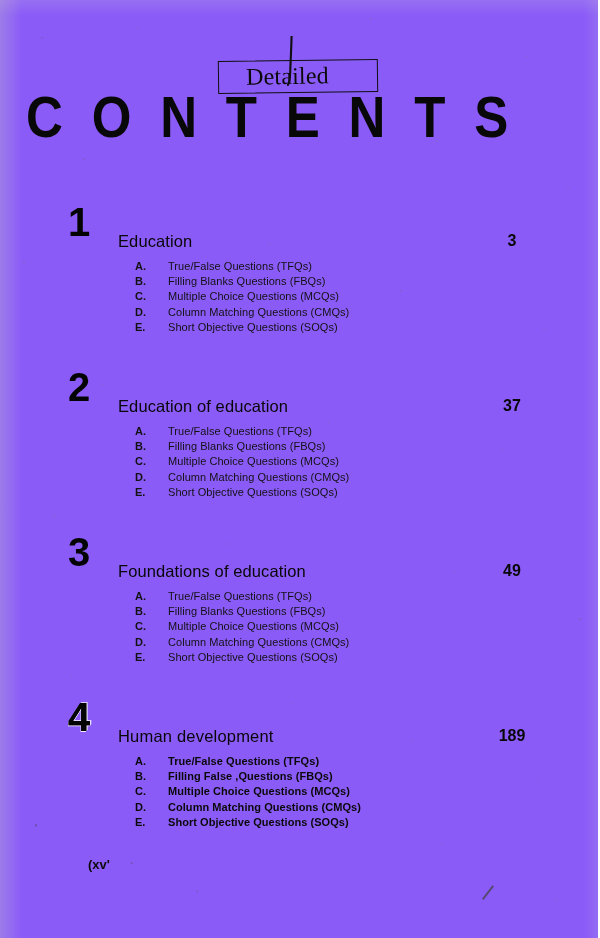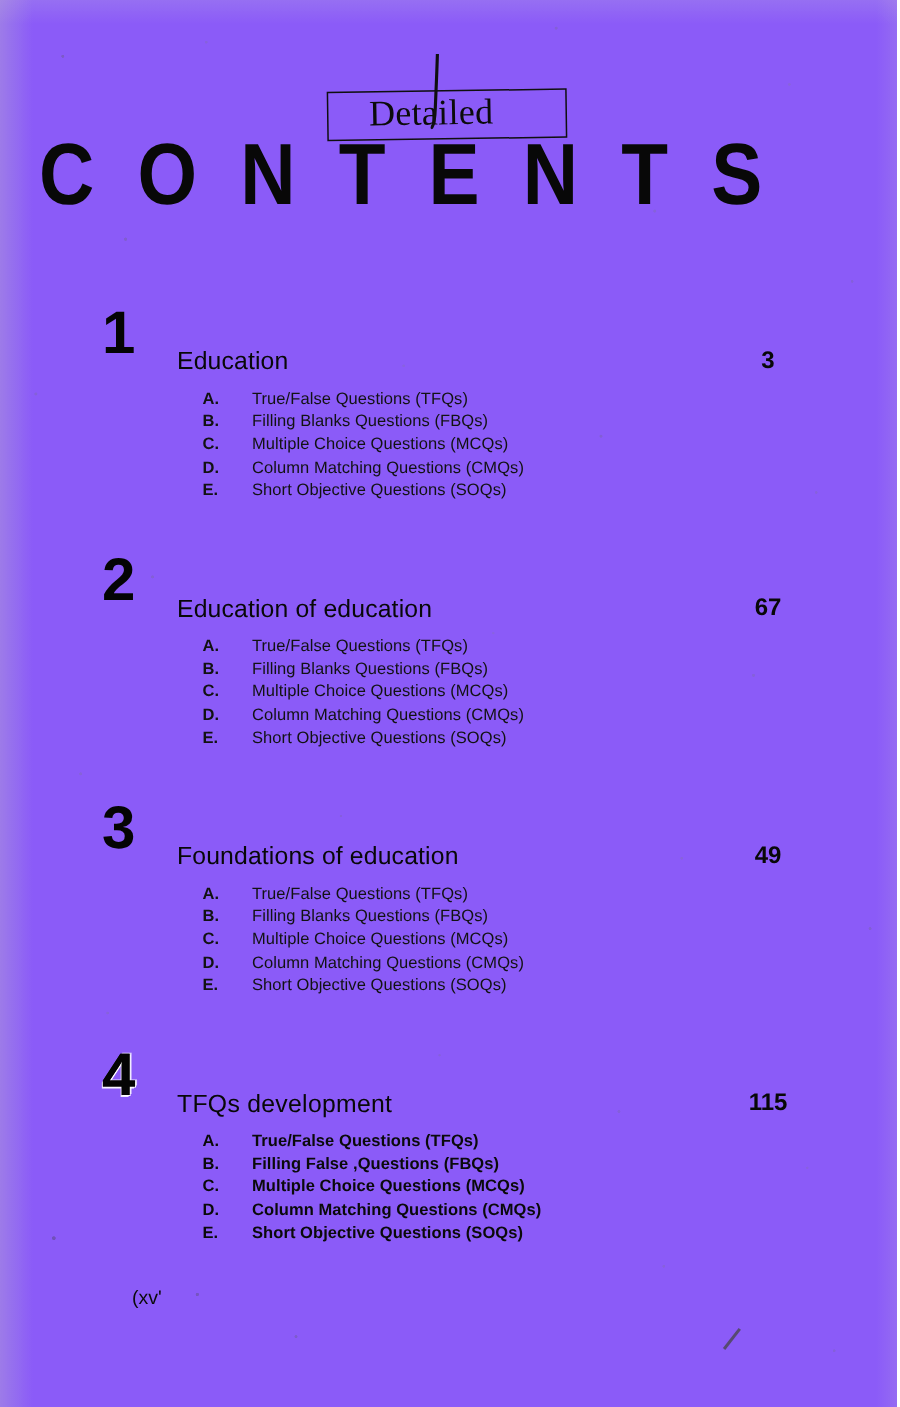--- a/index.html
+++ b/index.html
@@ -185,21 +185,21 @@
 
   .chapter.heavy .sub-item { font-weight: 600; color: #0c0c0c; }
   .chapter.heavy .ch-title { letter-spacing: .2px; }
 
   
   .folio {
     position: absolute;
     left: 88px;
     top: 857px;
     font-size: 13px;
-    font-weight: normal;
+    font-weight: bold;
     color: #0d0d0d;
     text-align: right;
   }
 </style>
 </head>
 <body>
 
 <div class="page">
 
   <div class="edge-shade"></div>
@@ -245,21 +245,21 @@
           </li>
           <li class="sub-item">
             <span class="sub-letter">E.</span>
             <span class="sub-text">Short Objective Questions (SOQs)</span>
           </li>
         </ul>
       </div>
       <div class="chapter" style="top: 371px;">
         <div class="ch-num">2</div>
         <div class="ch-title">Education of education</div>
-        <div class="ch-page">67</div>
+        <div class="ch-page">37</div>
         <ul class="sub-list">
           <li class="sub-item">
             <span class="sub-letter">A.</span>
             <span class="sub-text">True/False  Questions (TFQs)</span>
           </li>
           <li class="sub-item">
             <span class="sub-letter">B.</span>
             <span class="sub-text">Filling Blanks  Questions (FBQs)</span>
           </li>
           <li class="sub-item">
@@ -298,22 +298,22 @@
             <span class="sub-text">Column Matching Questions (CMQs)</span>
           </li>
           <li class="sub-item">
             <span class="sub-letter">E.</span>
             <span class="sub-text">Short Objective Questions (SOQs)</span>
           </li>
         </ul>
       </div>
       <div class="chapter heavy" style="top: 701px;">
         <div class="ch-num eroded">4</div>
-        <div class="ch-title">TFQs development</div>
-        <div class="ch-page">115</div>
+        <div class="ch-title">Human development</div>
+        <div class="ch-page">189</div>
         <ul class="sub-list">
           <li class="sub-item">
             <span class="sub-letter">A.</span>
             <span class="sub-text">True/False  Questions (TFQs)</span>
           </li>
           <li class="sub-item">
             <span class="sub-letter">B.</span>
             <span class="sub-text">Filling False ,Questions (FBQs)</span>
           </li>
           <li class="sub-item">

